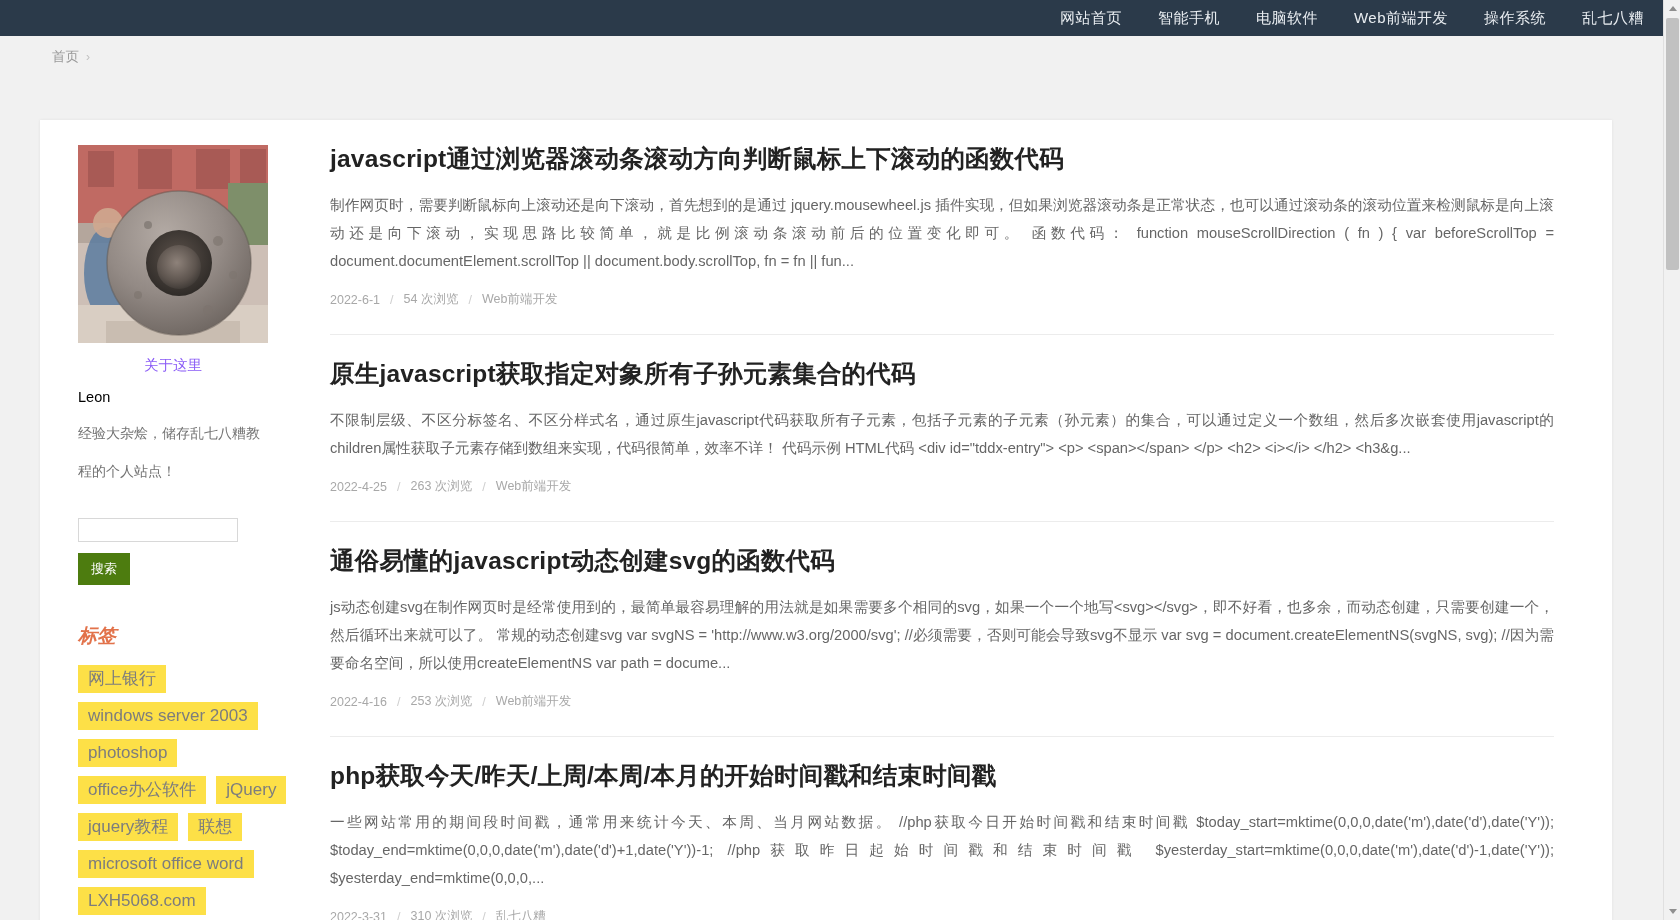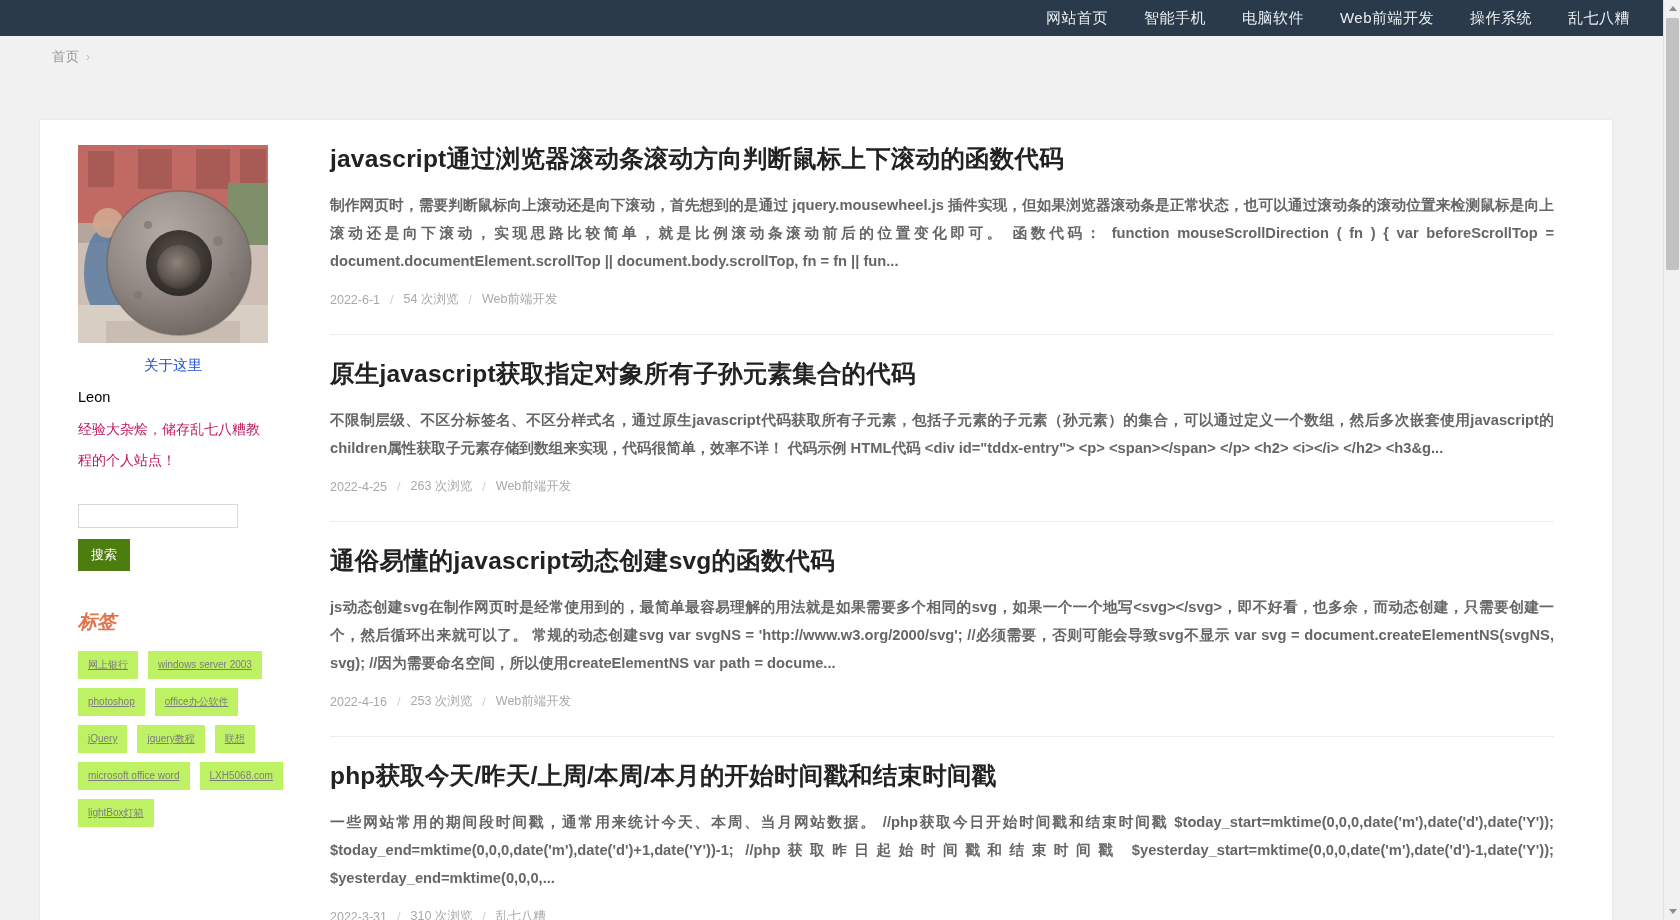--- a/index.html
+++ b/index.html
@@ -12,21 +12,21 @@
     position:relative;
   }
 
   
   .topbar {
     height:36px;
     background:#2b3a4a;
     display:flex;
     align-items:center;
     justify-content:flex-end;
-    padding-right:32px;
+    padding-right:18px;
     position:relative;
     z-index:5;
   }
   .nav { display:flex; align-items:center; gap:0; }
   .nav-item {
     color:#e9edf1;
     font-size:15px;
     line-height:36px;
     padding:0 18px;
     white-space:nowrap;
@@ -78,33 +78,33 @@
     height:198px;
     display:block;
     background:#cfc6be;
     position:relative;
     overflow:hidden;
   }
   .avatar-img svg { display:block; width:190px; height:198px; }
   .about-title {
     text-align:center;
     font-size:14.5px;
-    color:#1d4ed8;
+    color:#8b5cf6;
     margin:13px 0 14px 0;
     width:190px;
   }
   .about-name {
     font-size:14.5px;
     color:#000000;
     margin-bottom:9px;
   }
   .about-desc {
     font-size:14px;
-    color:#be185d;
-    line-height:31px;
+    color:#737373;
+    line-height:38px;
     width:190px;
     margin-top:6px;
   }
   .search-wrap { margin-top:28px; }
   .search-input {
     width:160px;
     height:24px;
     border:1px solid #d8d8d8;
     background:#fff;
     outline:none;
@@ -130,28 +130,27 @@
     margin:38px 0 16px 0;
     font-style:italic;
   }
   .tag-list {
     display:flex;
     flex-wrap:wrap;
     gap:9px 10px;
     width:210px;
   }
   .tag {
-    background:#bef264;
+    background:#fde047;
     color:#7d7d7d;
-    font-size:10px;
+    font-size:17px;
     padding:5px 10px;
     cursor:pointer;
     white-space:nowrap;
     line-height:18px;
-    text-decoration:underline;
   }
 
   
   .main {
     flex:1;
     padding:22px 58px 30px 38px;
   }
   .post { padding-bottom:12px; }
   .post + .post { border-top:1px solid #ececec; padding-top:22px; }
   .post-title {
@@ -162,21 +161,20 @@
     margin:0 0 15px 0;
     cursor:pointer;
     letter-spacing:.2px;
   }
   .post-excerpt {
     font-size:14.7px;
     color:#666666;
     line-height:28px;
     margin:0 0 16px 0;
     text-align:justify;
-    font-weight:bold;
   }
   .post-meta {
     font-size:12.5px;
     color:#a8a8a8;
     display:flex;
     align-items:center;
     gap:10px;
     padding-bottom:14px;
   }
   .post-meta .sep { color:#cfcfcf; }

